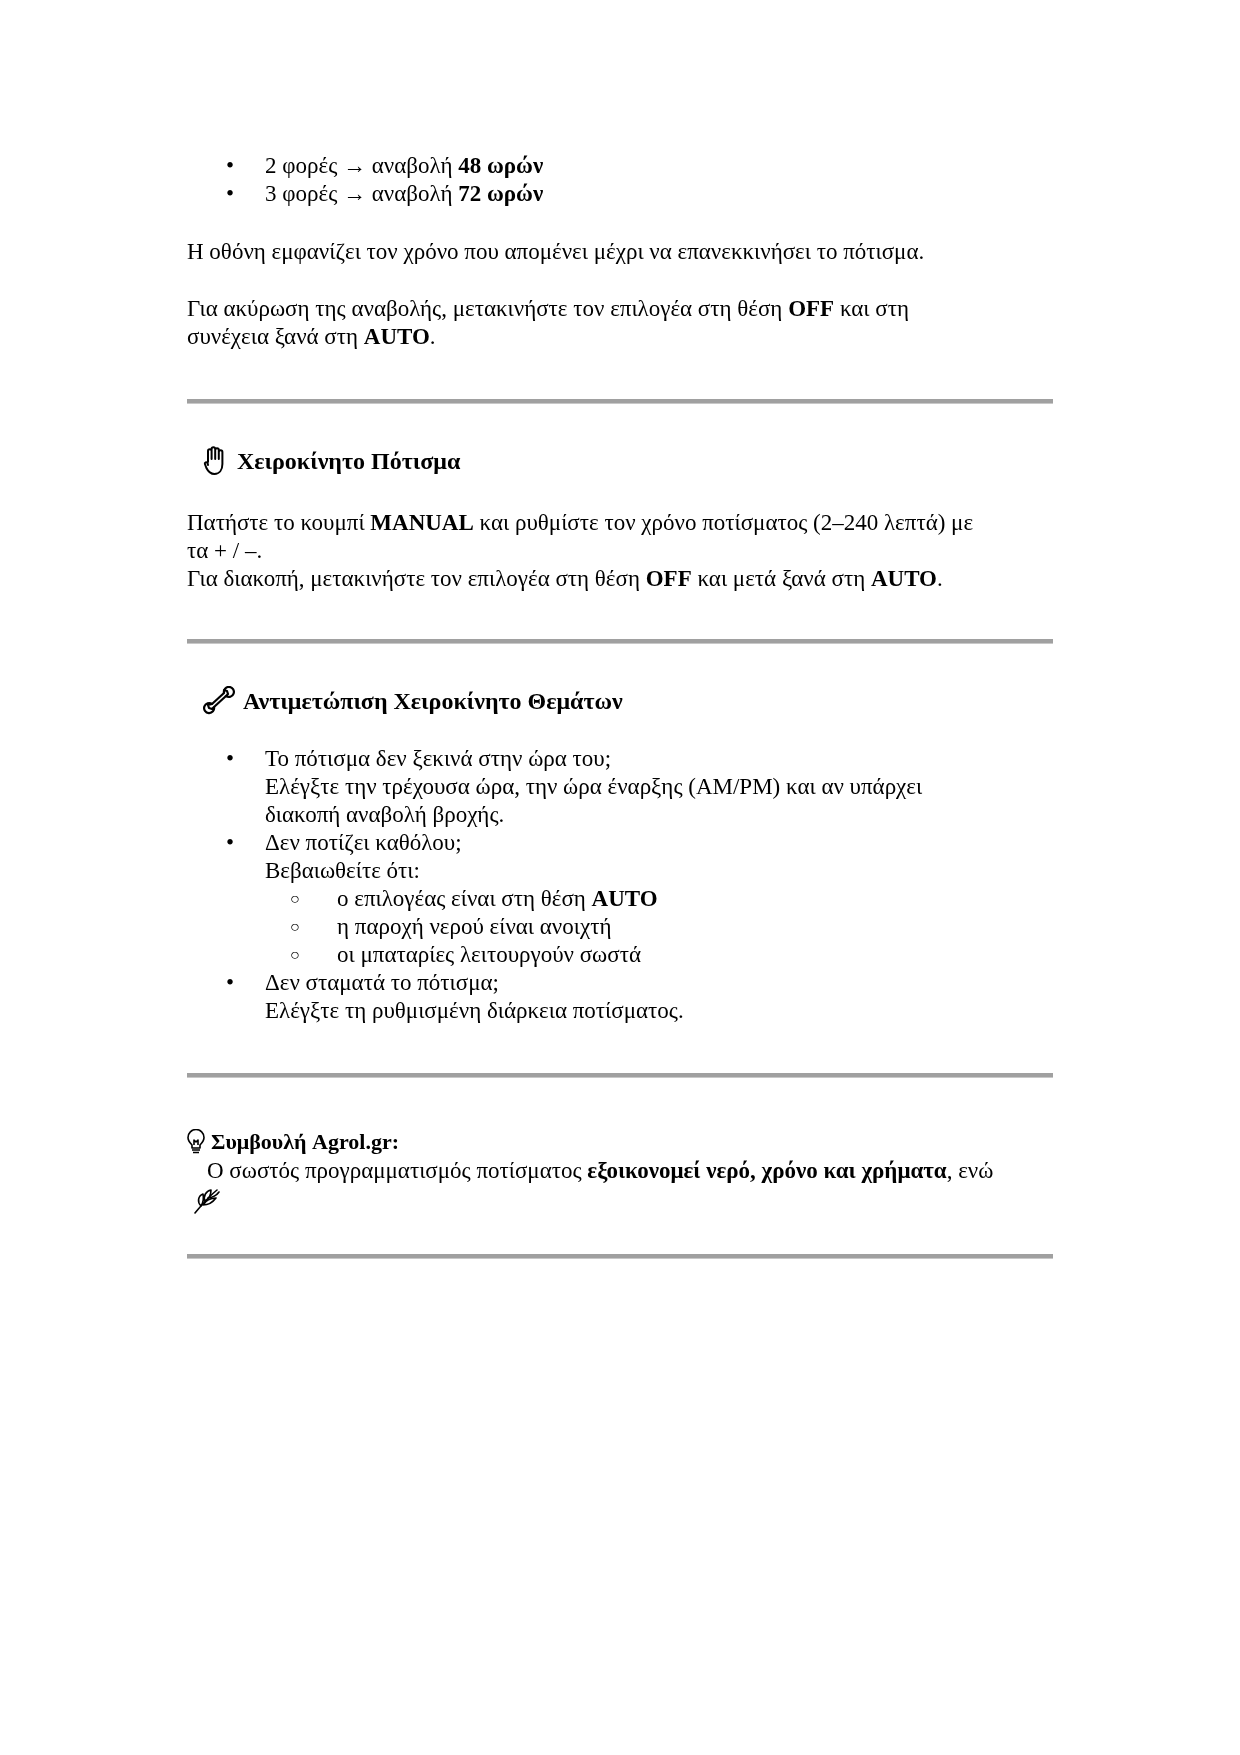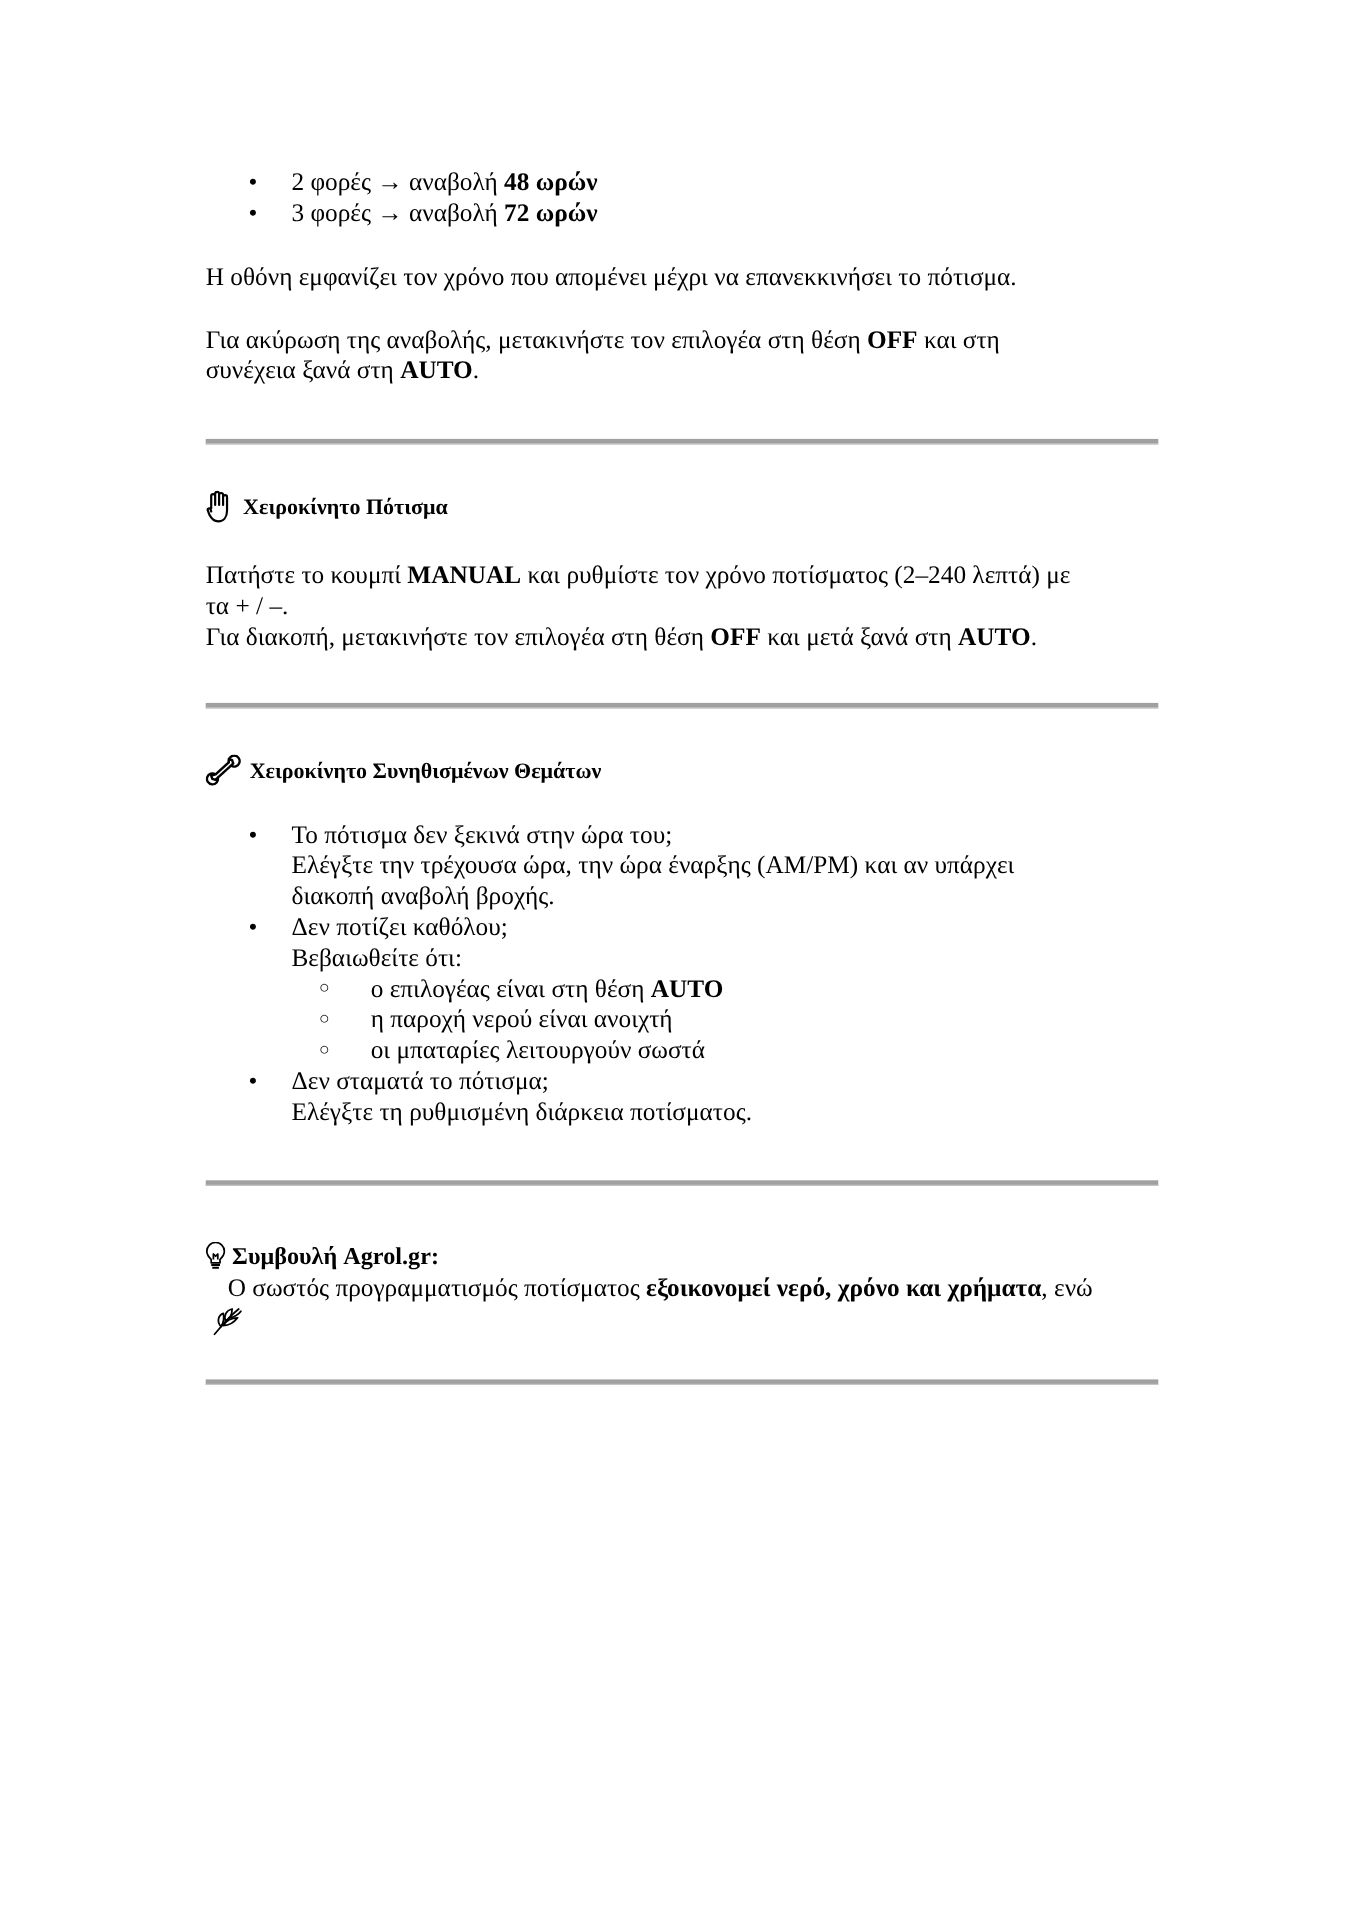--- a/index.html
+++ b/index.html
@@ -8,21 +8,21 @@
   .page { position: absolute; left: 187px; top: 0; width: 866px; }
   .abs { position: absolute; left: 0; }
   .line { font-size: 23px; line-height: 28px; white-space: nowrap; }
   .bullet-row { position: absolute; font-size: 23px; line-height: 28px; white-space: nowrap; }
   .bullet { position: absolute; left: 38px; width: 10px; text-align: center; }
   .bullet-text { position: absolute; left: 78px; }
   .sub-bullet { position: absolute; left: 103px; font-size: 16px; }
   .sub-text { position: absolute; left: 150px; }
   .rule { position: absolute; left: 0; width: 866px; height: 4px; background: #a0a0a0;
           border-bottom: 1px solid #c8c8c8; }
-  .heading { position: absolute; left: 0; font-weight: bold; font-size: 20px; line-height: 30px;
+  .heading { position: absolute; left: 16px; font-weight: bold; font-size: 24px; line-height: 30px;
              white-space: nowrap; display: flex; align-items: center; }
   .heading svg { margin-right: 8px; }
   b { font-weight: bold; }
   .tip-head { position: absolute; left: 0; font-weight: bold; font-size: 22px; line-height: 28px;
               display: flex; align-items: center; white-space: nowrap; }
   .tip-head svg { margin-right: 6px; }
   .inline-icon { display: inline-block; vertical-align: -5px; margin-left: 6px; }
 </style>
 </head>
 <body>
@@ -68,21 +68,21 @@
 
   <div class="heading" style="top:686px;">
     <svg width="32" height="30" viewBox="0 0 32 30">
       <g fill="none" stroke="#000" stroke-width="2.2" stroke-linejoin="round">
         <path d="M9 18 L21 7"></path>
         <path d="M11 21 L23 10"></path>
         <path d="M21 7 a5 5 0 1 1 2 3 l2 -2 l-1 -3 l-3 -1 z"></path>
         <path d="M9 18 a5 5 0 1 0 2 3 l-2 2 l-3 -1 l-1 -3 z"></path>
       </g>
     </svg>
-    <span>Χειροκίνητο Συνηθισμένων Θεμάτων</span>
+    <span>Αντιμετώπιση Χειροκίνητο Θεμάτων</span>
   </div>
 
   <div class="bullet-row" style="top:745px;">
     <span class="bullet">•</span>
     <span class="bullet-text">Το πότισμα δεν ξεκινά στην ώρα του;</span>
   </div>
   <div class="bullet-row" style="top:773px;">
     <span class="bullet-text">Ελέγξτε την τρέχουσα ώρα, την ώρα έναρξης (AM/PM) και αν υπάρχει</span>
   </div>
   <div class="bullet-row" style="top:801px;">

